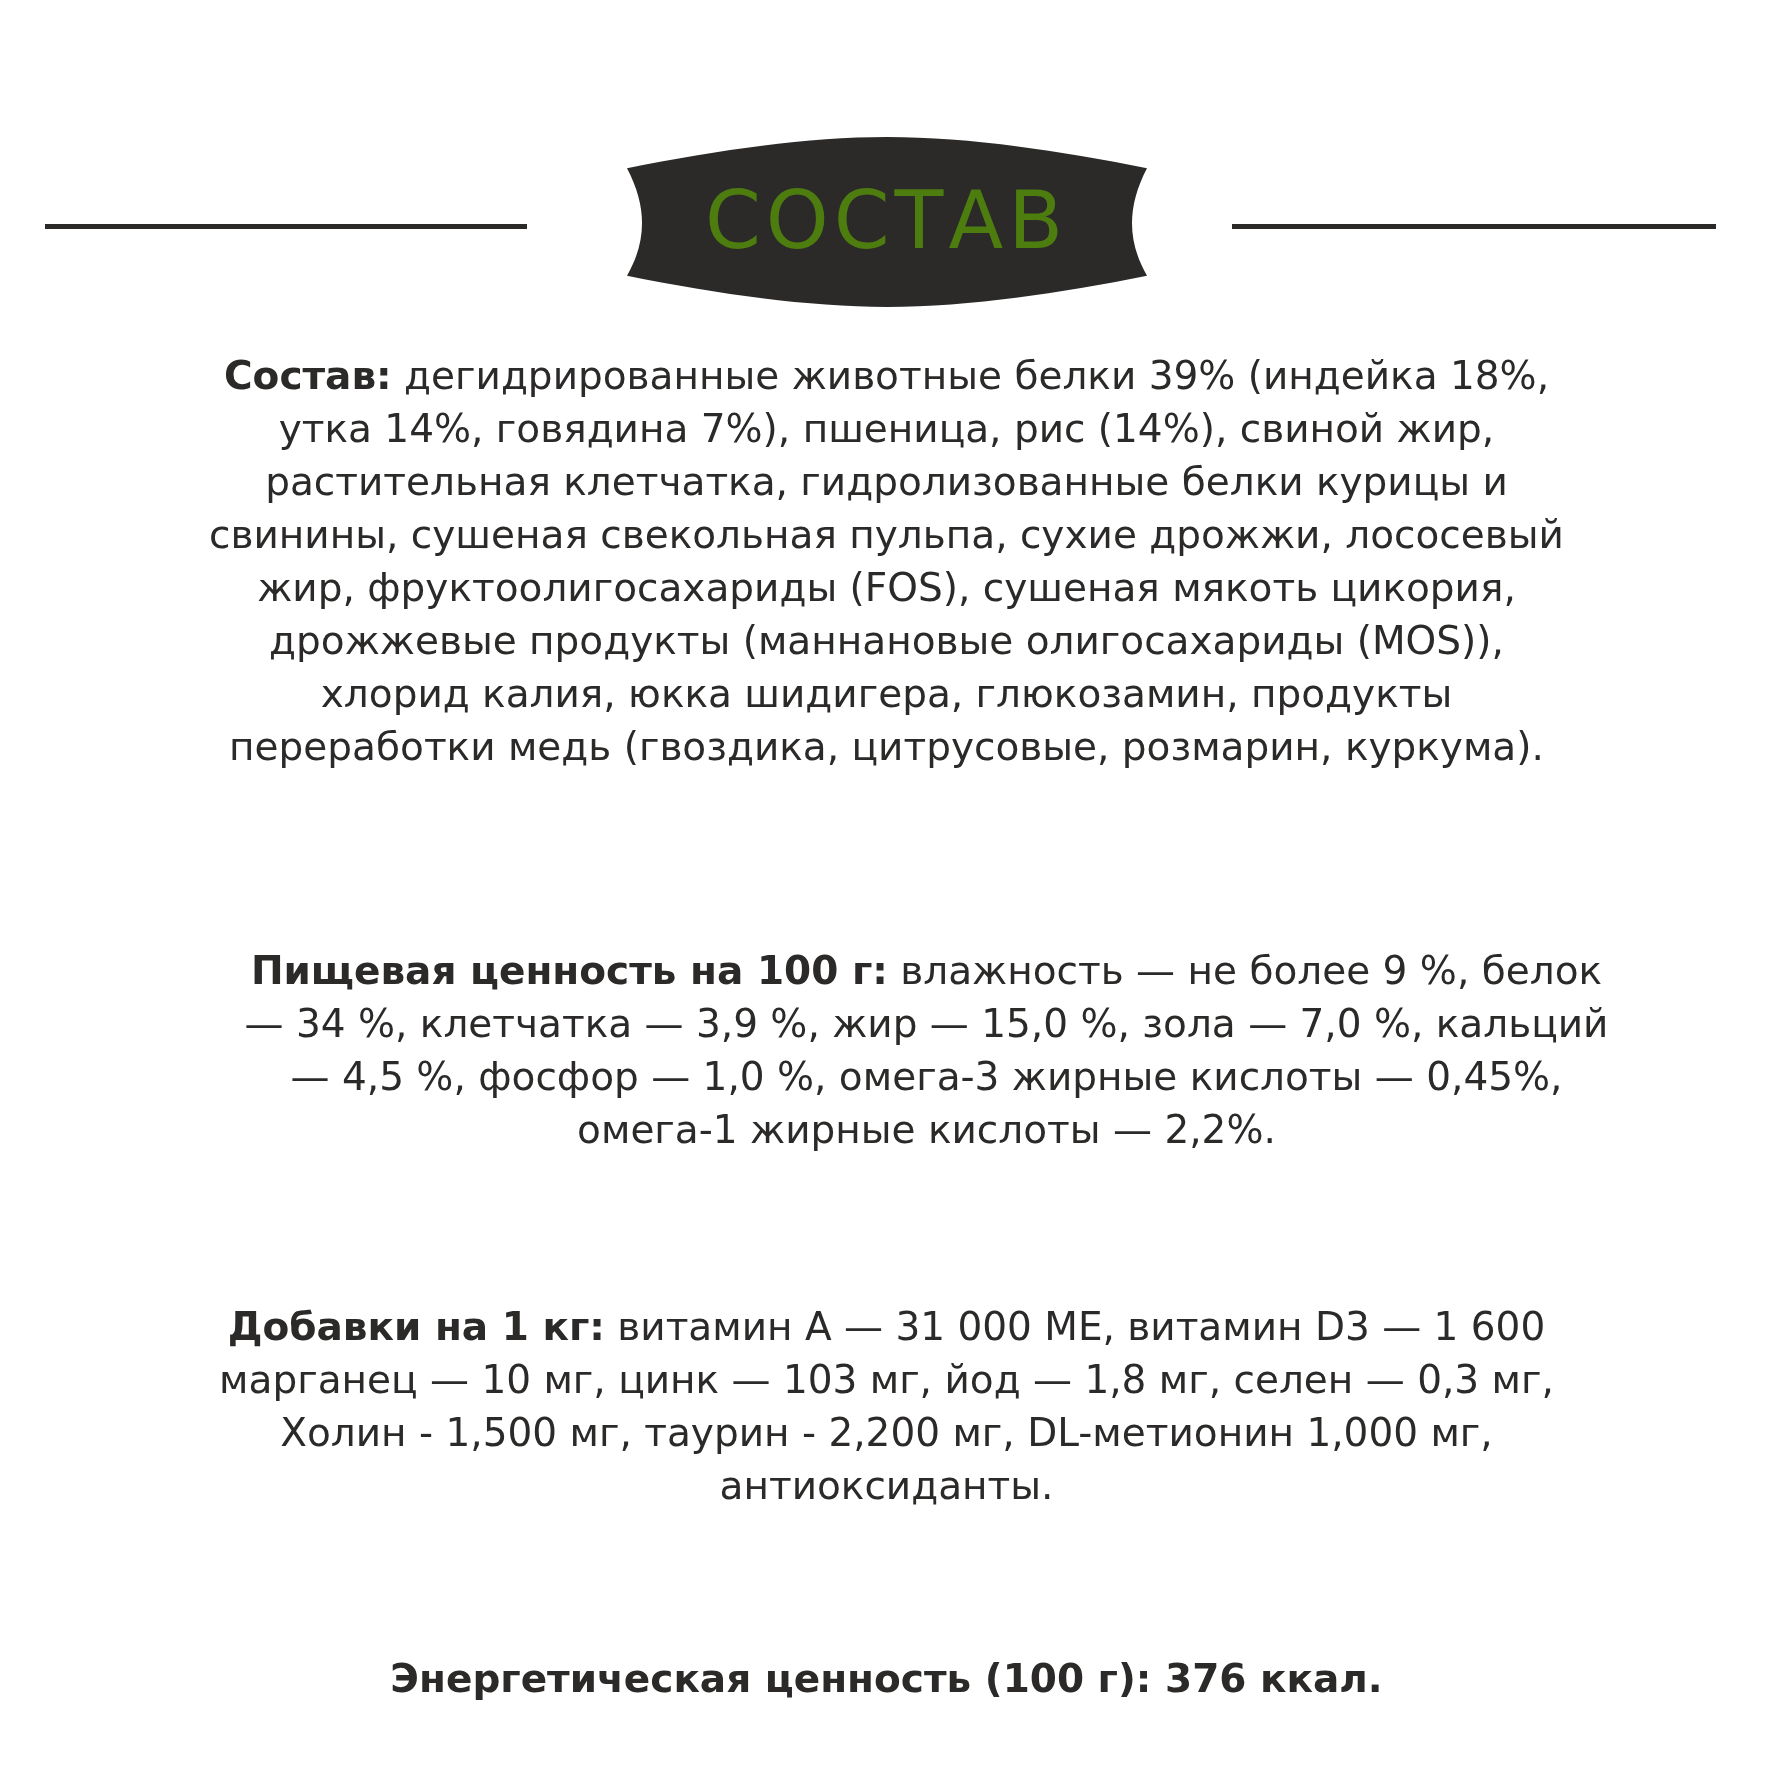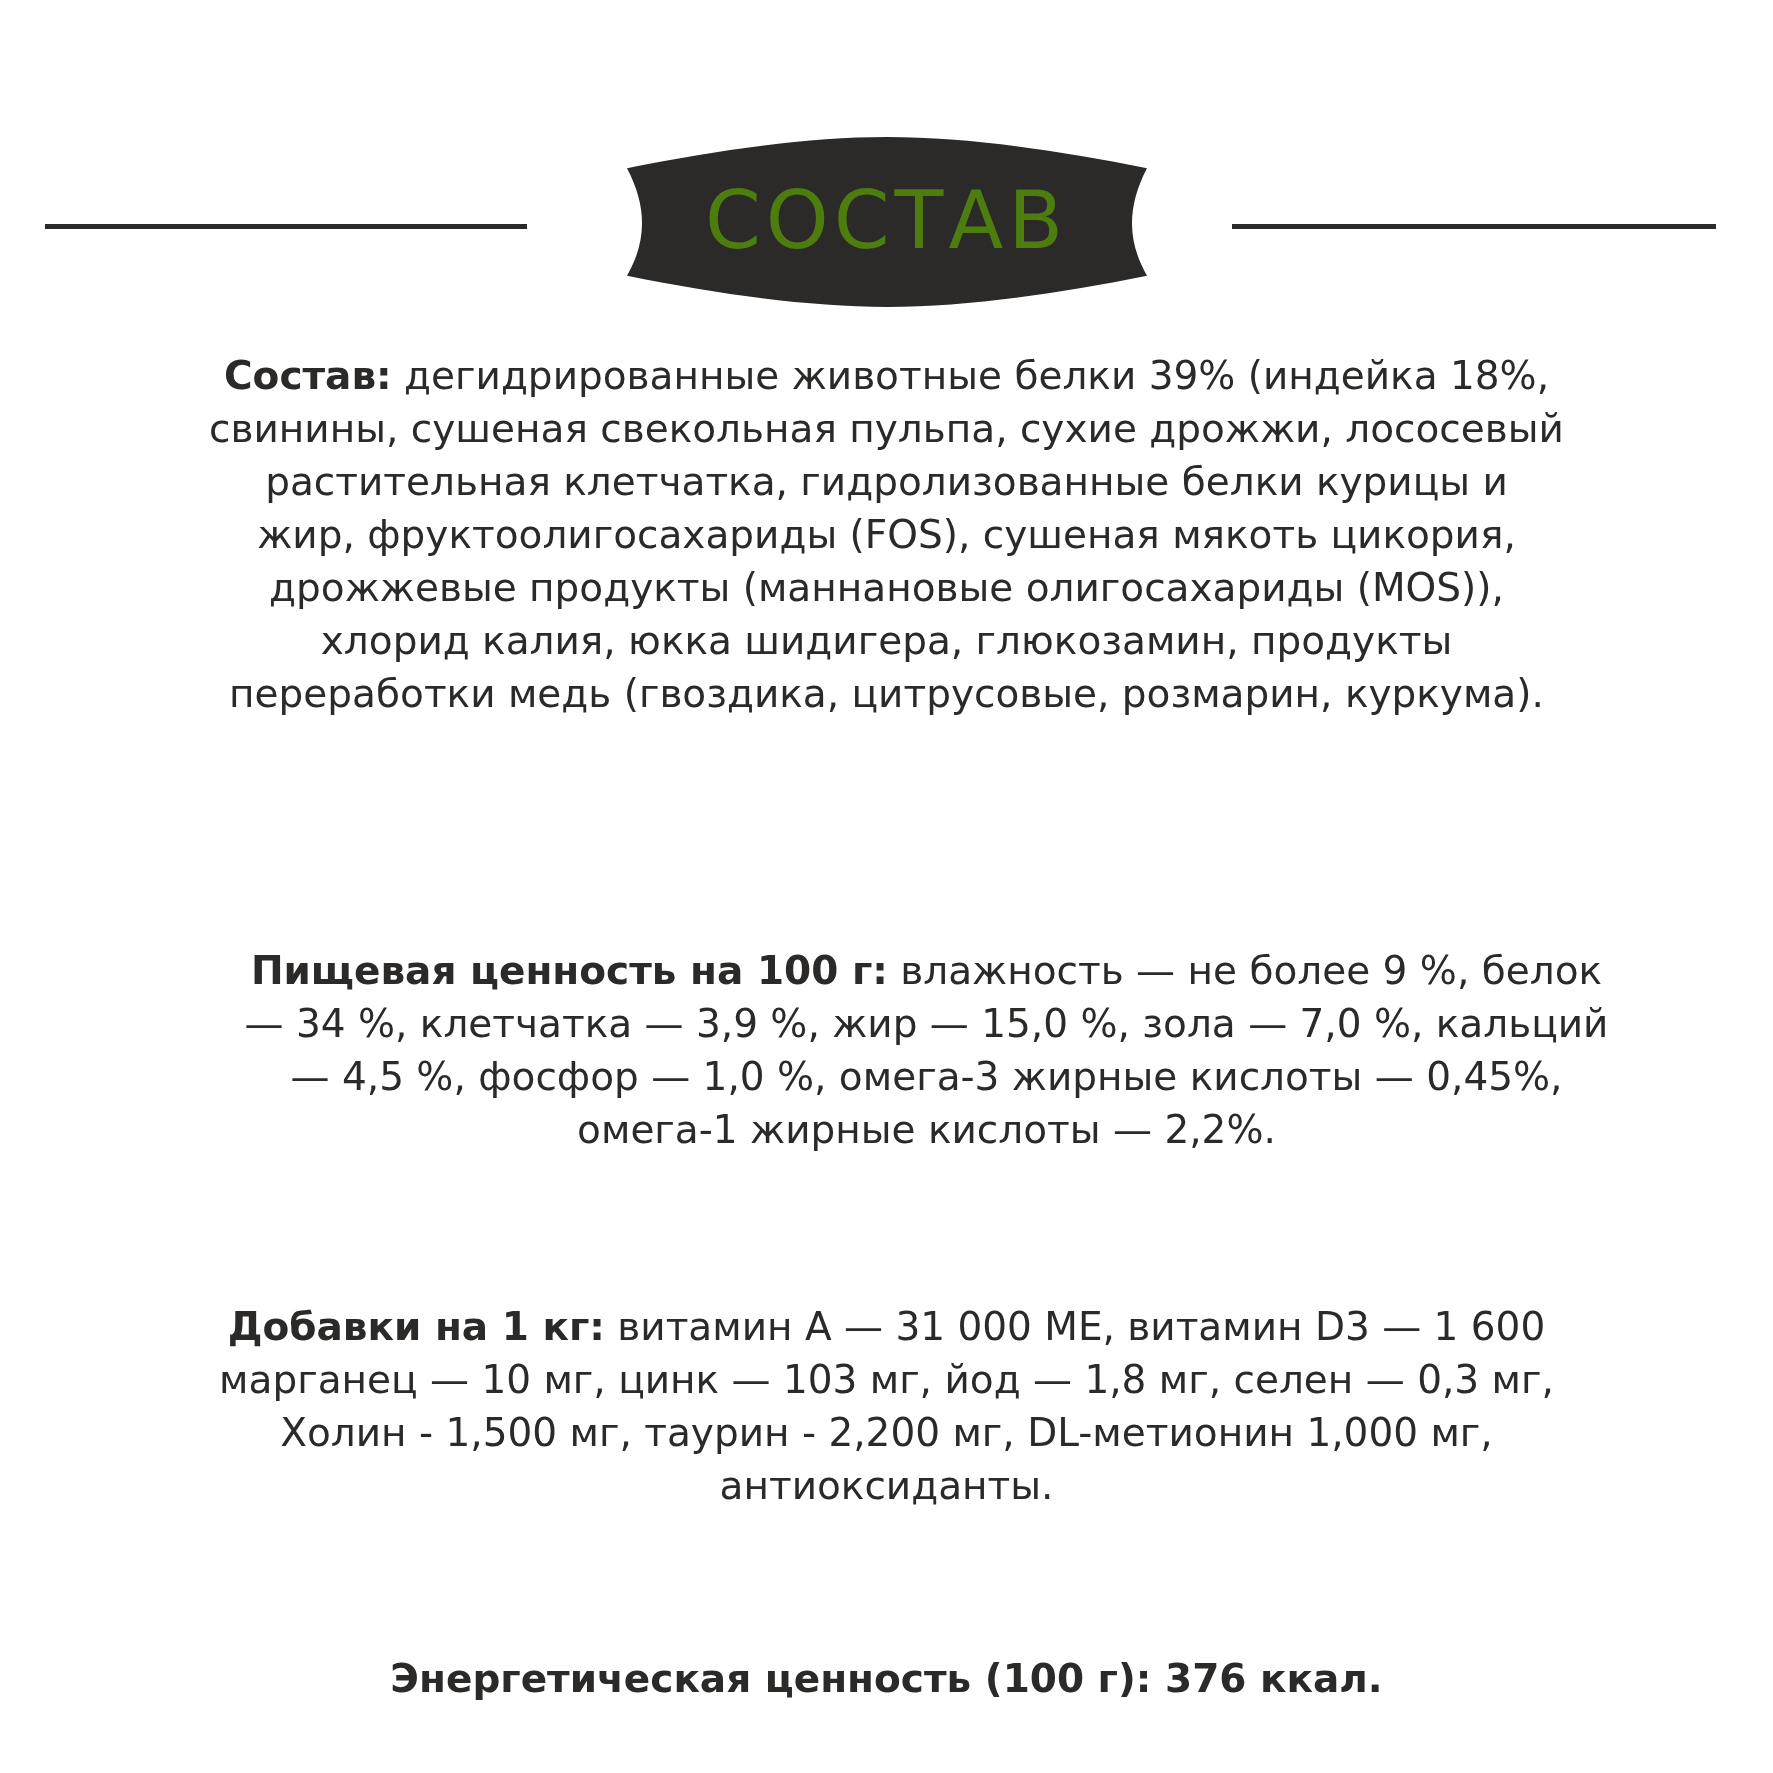--- a/index.html
+++ b/index.html
@@ -52,22 +52,23 @@
     <svg viewBox="0 0 580 195" preserveAspectRatio="none" aria-hidden="true">
       <path fill="#2b2a29" d="M 30 44 C 120 26, 210 13, 290 13 C 370 13, 460 26, 550 44 C 530 82, 530 116, 550 151 C 460 169, 370 182, 290 182 C 210 182, 120 169, 30 151 C 50 116, 50 82, 30 44 Z"></path>
     </svg>
     <span class="badge-title">СОСТАВ</span>
   </div>
 
   <div class="rule rule-right"></div>
 
   <div class="para" id="para-composition">
     <span class="line"><span class="b">Состав:</span> <span>дегидрированные животные белки 39% (индейка 18%,</span></span>
+    <span class="line">утка 14%, говядина 7%), пшеница, рис (14%), свиной жир,</span>
+    <span class="line">растительная клетчатка, гидролизованные белки курицы и</span>
     <span class="line">свинины, сушеная свекольная пульпа, сухие дрожжи, лососевый</span>
-    <span class="line">растительная клетчатка, гидролизованные белки курицы и</span>
     <span class="line">жир, фруктоолигосахариды (FOS), сушеная мякоть цикория,</span>
     <span class="line">дрожжевые продукты (маннановые олигосахариды (MOS)),</span>
     <span class="line">хлорид калия, юкка шидигера, глюкозамин, продукты</span>
     <span class="line">переработки медь (гвоздика, цитрусовые, розмарин, куркума).</span>
   </div>
 
   <div class="para" id="para-nutrition">
     <span class="line"><span class="b">Пищевая ценность на 100 г:</span> <span>влажность — не более 9 %, белок</span></span>
     <span class="line">— 34 %, клетчатка — 3,9 %, жир — 15,0 %, зола — 7,0 %, кальций</span>
     <span class="line">— 4,5 %, фосфор — 1,0 %, омега-3 жирные кислоты — 0,45%,</span>

